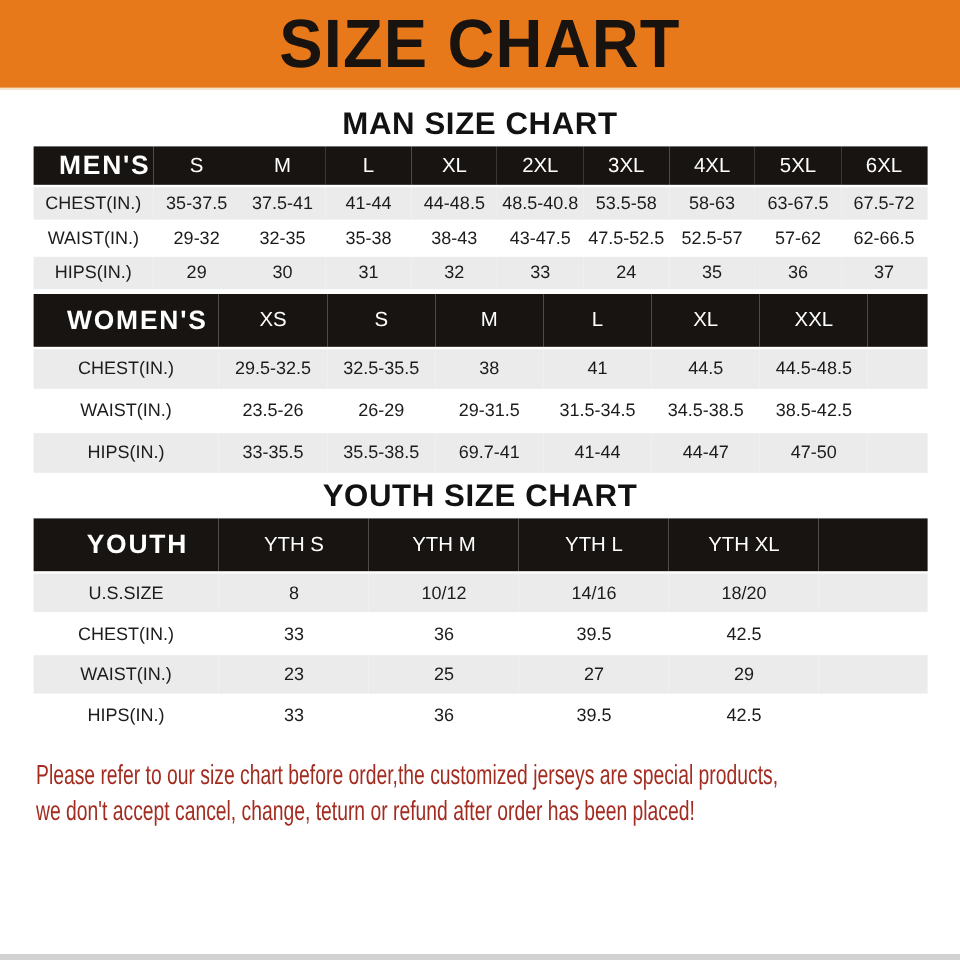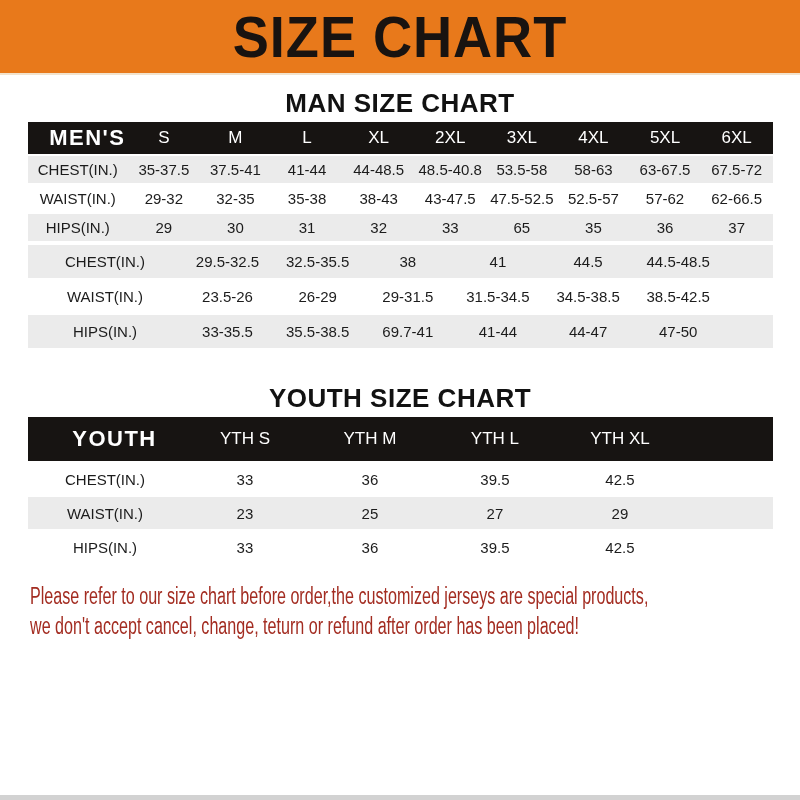--- a/index.html
+++ b/index.html
@@ -7,21 +7,21 @@
   .page{position:relative;width:800px;height:800px;background:#fff;overflow:hidden;}
 
   
   .banner{height:73px;background:#E8791B;display:flex;align-items:center;justify-content:center;border-bottom:2px solid #f2e3cd;}
   .banner-title{font-size:57px;font-weight:800;color:#191310;letter-spacing:1px;white-space:nowrap;transform:scaleX(0.95);}
 
   
   .section-heading{text-align:center;font-weight:800;color:#121212;font-size:26px;line-height:34px;letter-spacing:0.5px;}
   .h-men{margin-top:11px;}
   .h-women{margin-top:16px;}
-  .h-youth{margin-top:31px;}
+  .h-youth{}
 
   
   table.size-table{width:745px;margin:0 auto;border-collapse:separate;border-spacing:0 2px;table-layout:fixed;}
   .t-men{margin-top:15px;}
   .t-women{margin-top:14px;}
   .t-youth{margin-top:12px;}
 
   tr.bar td{background:#171412;color:#fff;text-align:center;vertical-align:middle;}
   .t-men  tr.bar td{height:30px;}
   .t-women tr.bar td{height:42px;}
@@ -109,41 +109,51 @@
       <td>57-62</td>
       <td>62-66.5</td>
     </tr>
     <tr class="r gray">
       <td class="rlabel">HIPS(IN.)</td>
       <td>29</td>
       <td>30</td>
       <td>31</td>
       <td>32</td>
       <td>33</td>
-      <td>65</td>
+      <td>24</td>
       <td>35</td>
       <td>36</td>
       <td>37</td>
     </tr>
   </tbody>
     </table>
 
 
   <table class="size-table t-women">
     <colgroup>
         <col class="c-label">
         <col class="c-size">
         <col class="c-size">
         <col class="c-size">
         <col class="c-size">
         <col class="c-size">
         <col class="c-size">
         <col class="c-spacer">
       </colgroup>
     <tbody>
+        <tr class="bar">
+      <td class="bar-label">WOMEN'S</td>
+      <td class="bar-size">XS</td>
+      <td class="bar-size">S</td>
+      <td class="bar-size">M</td>
+      <td class="bar-size">L</td>
+      <td class="bar-size">XL</td>
+      <td class="bar-size">XXL</td>
+      <td></td>
+    </tr>
     <tr class="r gray">
       <td class="rlabel">CHEST(IN.)</td>
       <td>29.5-32.5</td>
       <td>32.5-35.5</td>
       <td>38</td>
       <td>41</td>
       <td>44.5</td>
       <td>44.5-48.5</td>
       <td></td>
     </tr>
@@ -183,20 +193,28 @@
       </colgroup>
     <tbody>
         <tr class="bar">
       <td class="bar-label">YOUTH</td>
       <td class="bar-size">YTH S</td>
       <td class="bar-size">YTH M</td>
       <td class="bar-size">YTH L</td>
       <td class="bar-size">YTH XL</td>
       <td></td>
     </tr>
+    <tr class="r gray">
+      <td class="rlabel">U.S.SIZE</td>
+      <td>8</td>
+      <td>10/12</td>
+      <td>14/16</td>
+      <td>18/20</td>
+      <td></td>
+    </tr>
     <tr class="r white">
       <td class="rlabel">CHEST(IN.)</td>
       <td>33</td>
       <td>36</td>
       <td>39.5</td>
       <td>42.5</td>
       <td></td>
     </tr>
     <tr class="r gray">
       <td class="rlabel">WAIST(IN.)</td>

